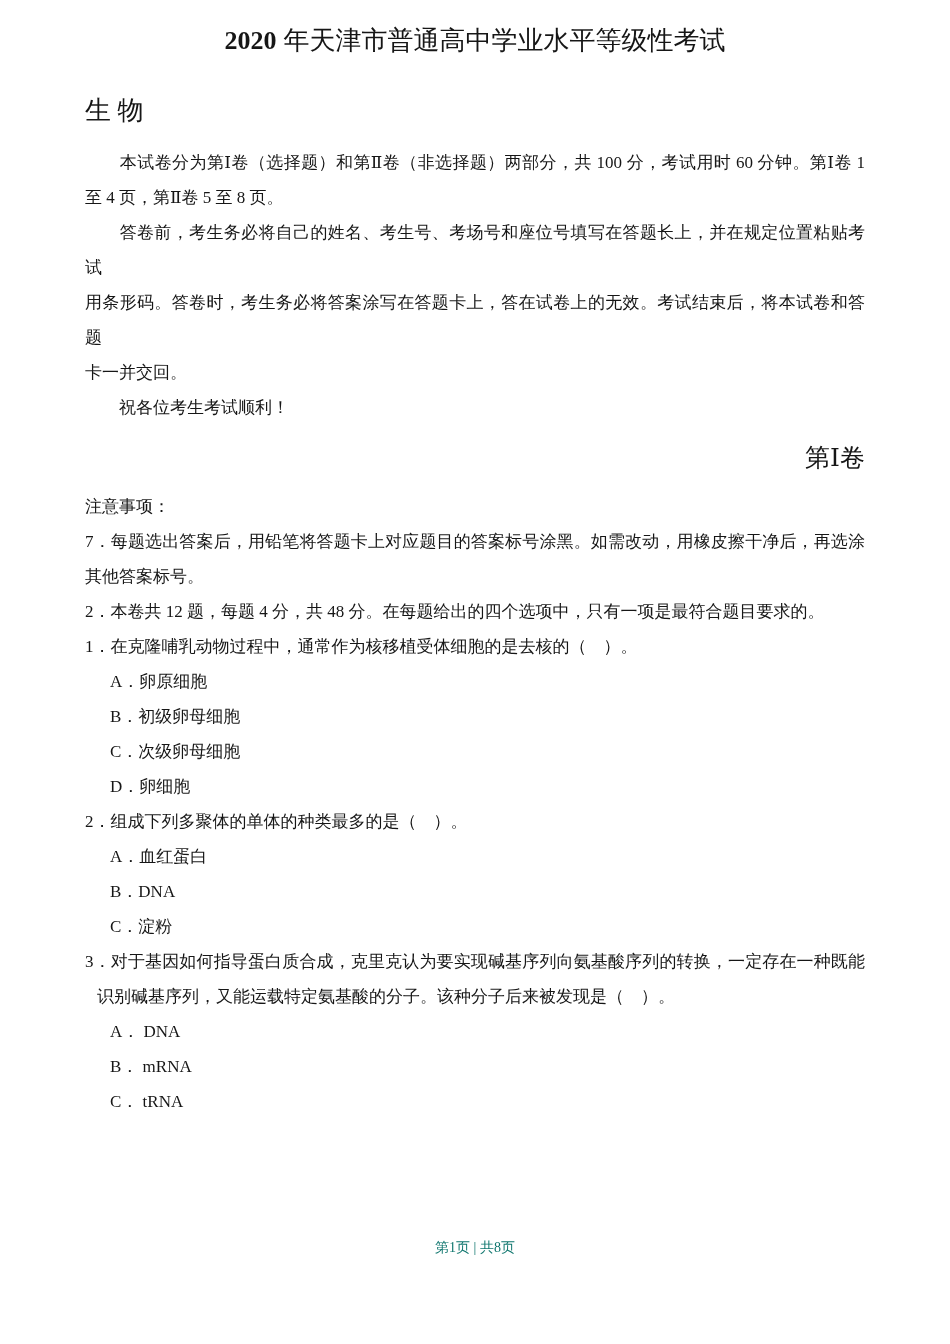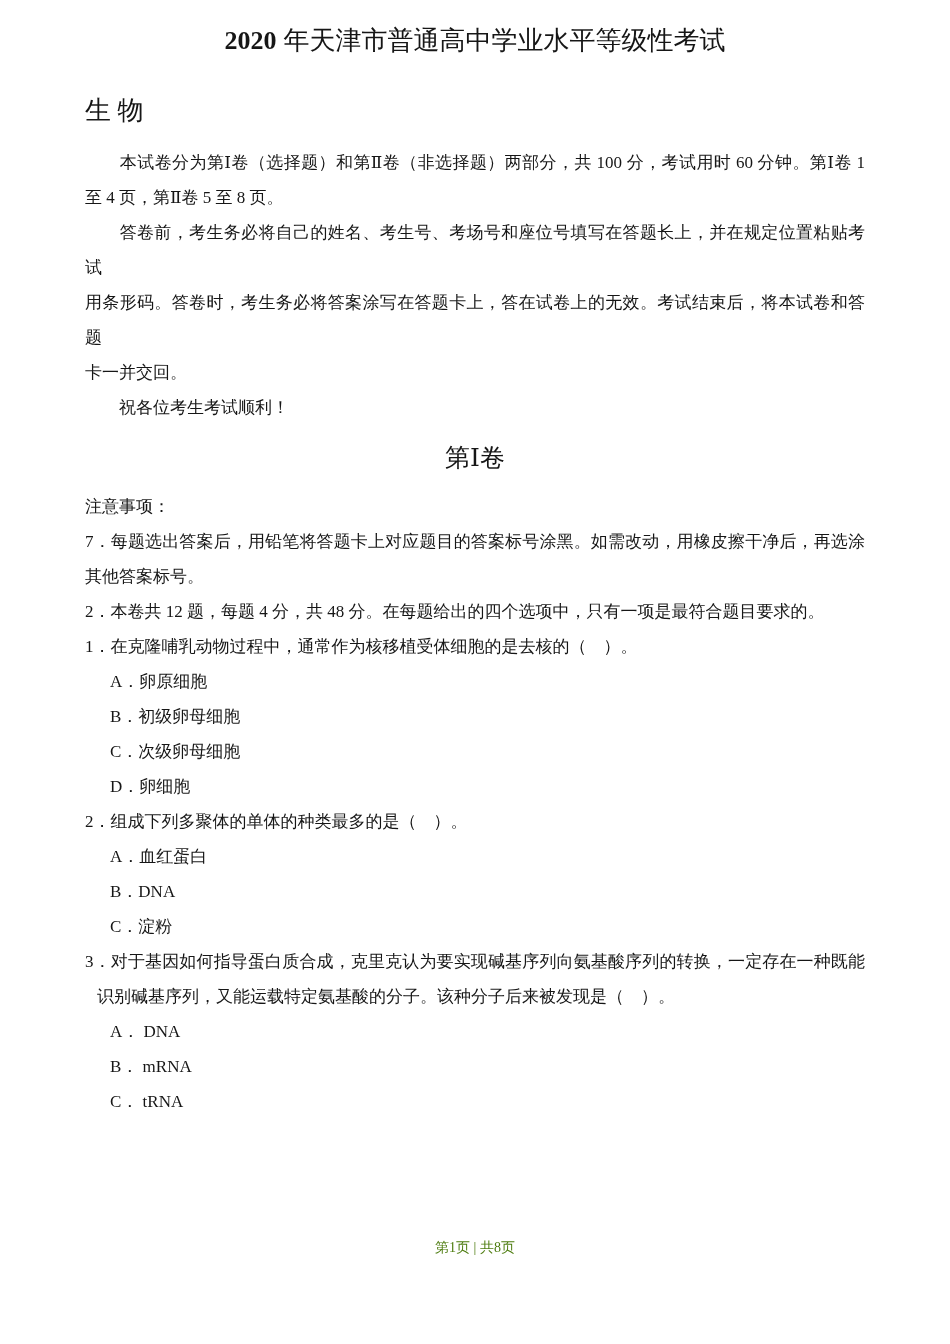--- a/index.html
+++ b/index.html
@@ -25,31 +25,31 @@
     font-size: 26px; line-height: 34px; font-weight: normal;
   }
 
   .intro-wrap { margin-top: 17px; }
 
   .line { font-size: 17px; line-height: 35px; }
   .line.just { text-align: justify; text-align-last: justify; }
   .line.cont { margin-left: 12px; }
 
   .section-title {
-    margin-top: 16px; text-align: center;
+    margin-top: 16px; text-align: right;
     font-size: 25px; line-height: 34px; font-weight: normal;
   }
 
   .notes-heading { margin-top: 14px; font-size: 17px; line-height: 35px; }
 
   .option { padding-left: 25px; }
 
   .footer {
     position: absolute; top: 1238px; left: 0; width: 100%;
-    text-align: center; font-size: 14px; line-height: 20px; color: #4d7c0f;
+    text-align: center; font-size: 14px; line-height: 20px; color: #0f766e;
   }
 </style>
 </head>
 <body>
 
 <div class="page">
   <div class="content">
 
 
     <h1 class="title"><span class="title-year">2020</span><span>年天津市普通高中学业水平等级性考试</span></h1>

